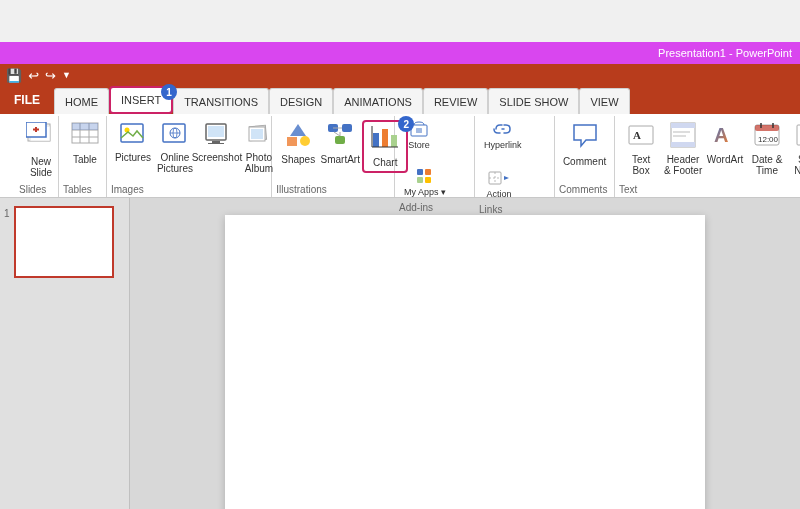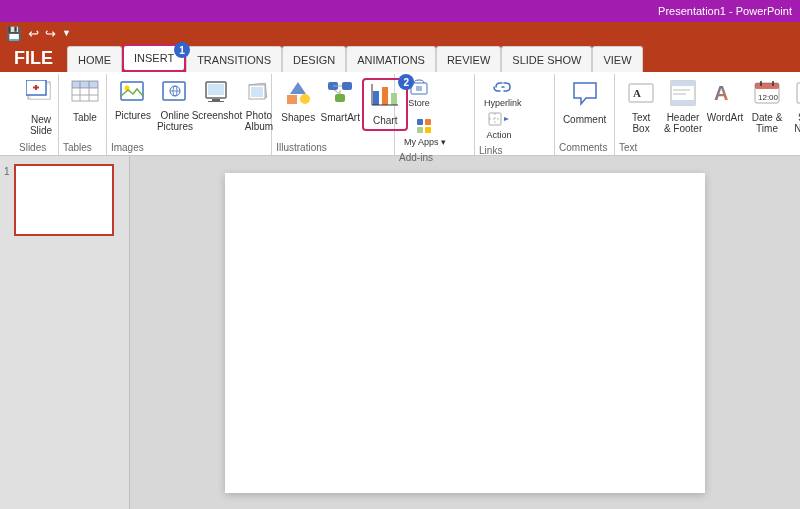--- a/index.html
+++ b/index.html
@@ -1,44 +1,45 @@
 <!DOCTYPE html>
 <html><head>
   <meta charset="utf-8">
   <style>
     * { margin: 0; padding: 0; box-sizing: border-box; }
     body { font-family: 'Segoe UI', Arial, sans-serif; font-size: 11px; background: #f0f0f0; width: 800px; height: 509px; overflow: hidden; }
 
     
     .title-bar {
-      background: #a21caf;
+      background: #d946ef;
       color: white;
       text-align: right;
       padding: 2px 8px;
       font-size: 11px;
       height: 22px;
       display: flex;
       align-items: center;
       justify-content: flex-end;
+      margin-top: 42px;
     }
 
     
     .tab-bar {
       display: flex;
       align-items: flex-end;
       background: #b83c1c;
       padding-left: 0;
       height: 28px;
     }
 
     .tab-file {
       background: #b83c1c;
       color: white;
       padding: 4px 14px;
-      font-size: 18px;
+      font-size: 12px;
       font-weight: bold;
       cursor: pointer;
       height: 28px;
       display: flex;
       align-items: center;
     }
 
     .tab-item {
       background: #f5f5f5;
       color: #333;
@@ -404,21 +405,21 @@
           </span>
           <span class="btn-label">Chart</span>
         </div>
         <span class="badge" style="top:-6px; right:-8px;">2</span>
       </div>
     </div>
     <div class="ribbon-group-label">Illustrations</div>
   </div>
 
   <div class="ribbon-group" style="min-width:80px;">
-    <div class="ribbon-group-content" style="flex-direction: column; gap: 8px;">
+    <div class="ribbon-group-content" style="flex-direction: column; gap: 16px;">
       <div class="ribbon-btn-small">
         <span class="icon">
           <svg width="18" height="16" viewBox="0 0 18 16">
             <rect x="1" y="4" width="16" height="11" fill="white" stroke="#4472c4" stroke-width="1" rx="1"></rect>
             <path d="M4,4 Q4,1 9,1 Q14,1 14,4" fill="none" stroke="#4472c4" stroke-width="1"></path>
             <rect x="6" y="7" width="6" height="5" fill="#4472c4" opacity="0.5" rx="0.5"></rect>
           </svg>
         </span>
         <span class="btn-label">Store</span>
       </div>
@@ -431,21 +432,21 @@
             <rect x="9" y="9" width="6" height="6" fill="#ffc000" rx="1"></rect>
           </svg>
         </span>
         <span class="btn-label">My Apps ▾</span>
       </div>
     </div>
     <div class="ribbon-group-label">Add-ins</div>
   </div>
 
   <div class="ribbon-group" style="min-width:80px;">
-    <div class="ribbon-group-content" style="flex-direction:column; gap:1px;">
+    <div class="ribbon-group-content" style="flex-direction:column; gap:18px;">
       <div class="ribbon-btn-small">
         <span class="icon">
           <svg width="24" height="16" viewBox="0 0 24 16">
             <path d="M5,8 Q5,4 9,4 L11,4 M13,4 L15,4 Q19,4 19,8 Q19,12 15,12 L13,12 M11,8 L13,8" fill="none" stroke="#4472c4" stroke-width="1.5" stroke-linecap="round"></path>
             <path d="M9,12 L7,12 Q3,12 3,8" fill="none" stroke="#4472c4" stroke-width="1.5" stroke-linecap="round"></path>
           </svg>
         </span>
         <span class="btn-label">Hyperlink</span>
       </div>
       <div class="ribbon-btn-small">

